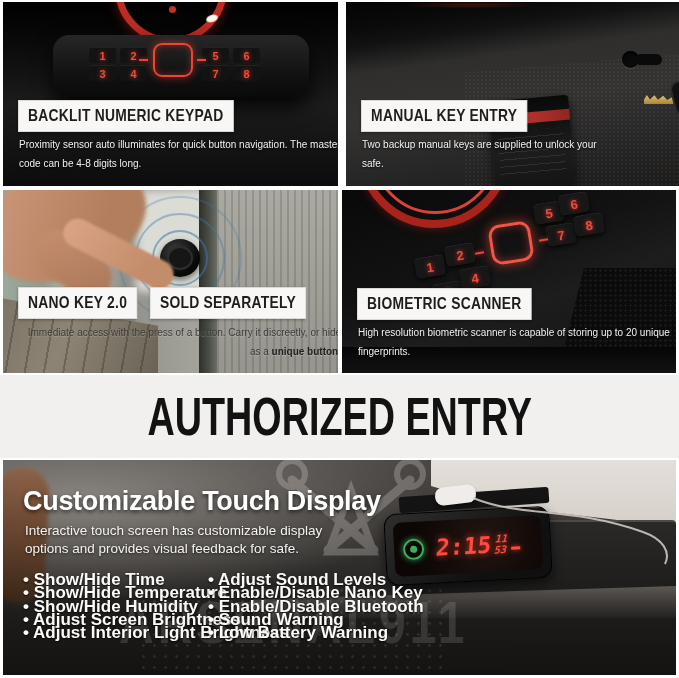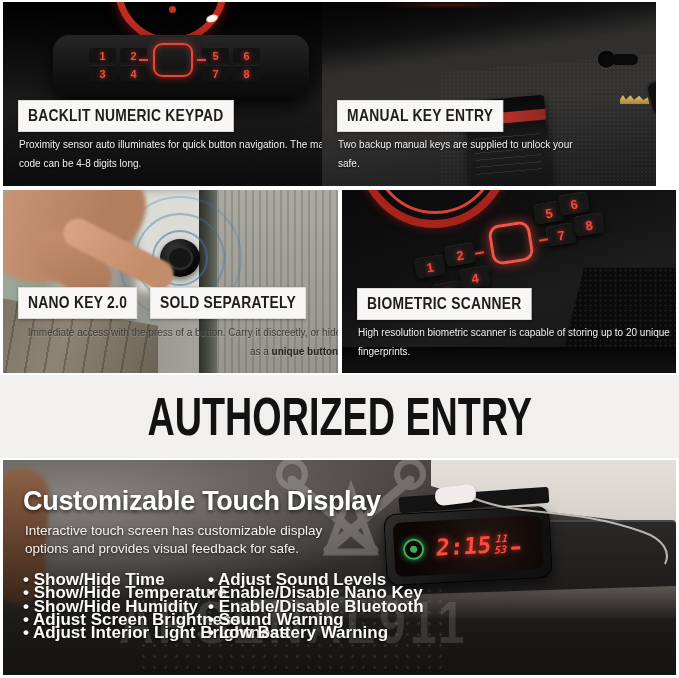--- a/index.html
+++ b/index.html
@@ -3,21 +3,21 @@
 <meta charset="utf-8">
 <style>
   * { margin:0; padding:0; box-sizing:border-box; }
   html,body { background:#fff; }
   .page { position:relative; width:679px; height:678px; background:#fff;
           font-family:"Liberation Sans", sans-serif; overflow:hidden; }
   .panel { position:absolute; overflow:hidden; }
 
   
   .p-tl { left:3px;   top:2px;   width:335px; height:184px; }
-  .p-tr { left:322px; top:2px;   width:334px; height:184px; }
+  .p-tr { left:346px; top:2px;   width:334px; height:184px; }
   .p-ml { left:3px;   top:190px; width:335px; height:183px;text-align:right; }
   .p-mr { left:342px; top:190px; width:334px; height:183px; }
   .banner { position:absolute; left:0; top:375px; width:679px; height:83px;
             background:#f1f0ee; display:flex; align-items:center; justify-content:center; }
   .bottom { position:absolute; left:3px; top:460px; width:673px; height:215px; overflow:hidden; }
 
   
   .badge { display:inline-block; background:#f8f7f5; color:#1d1d1d;
            font-size:16.5px; font-weight:700; letter-spacing:.3px;
            padding:5px 11px 6px; border:1px solid rgba(0,0,0,.12);

